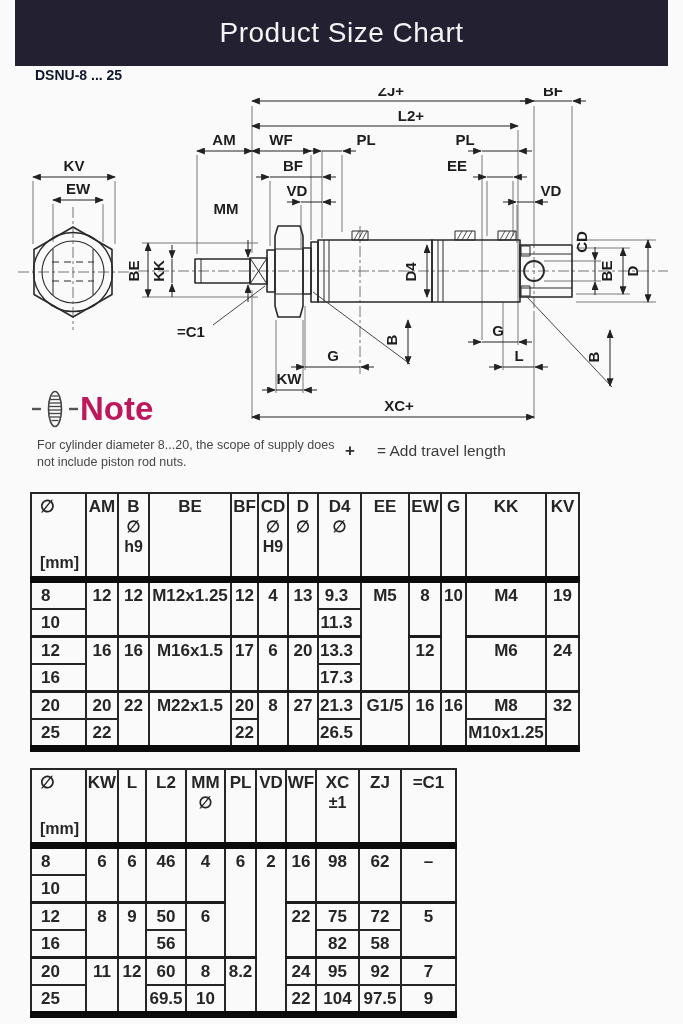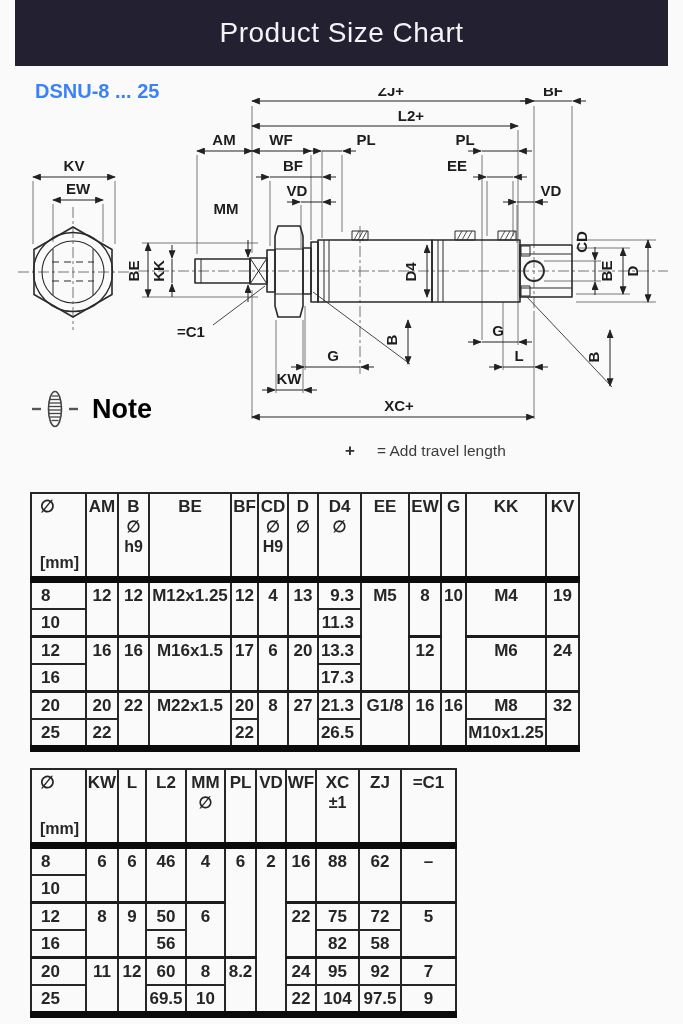--- a/index.html
+++ b/index.html
@@ -3,50 +3,50 @@
 <meta charset="utf-8">
 <style>
   html,body{margin:0;padding:0;background:#e8e8e8;}
   .page{position:relative;width:683px;height:1024px;margin:0 auto;background:#fbfafa;
         font-family:"Liberation Sans",sans-serif;overflow:hidden;}
   
   .titlebar{position:absolute;left:15px;right:15px;top:0;height:66px;
             display:flex;align-items:center;justify-content:center;}
   .titlebar h1{margin:16px;font-size:28px;font-weight:400;letter-spacing:.5px;}
   
-  .model{position:absolute;left:35px;top:80px;font-size:20px;font-weight:700;color:#3b82f6;}
+  .model{position:absolute;left:35px;top:67px;font-size:14px;font-weight:700;color:#0f172a;}
   
   .diagram{position:absolute;left:0;top:88px;width:683px;height:344px;}
   .cl{stroke:#666;stroke-width:.9;stroke-dasharray:11 3 3 3;fill:none;}
   .ext{stroke:#555;stroke-width:.8;fill:none;}
   .part{stroke:#2a2a2a;stroke-width:1.6;fill:none;stroke-linejoin:round;}
   .thin{stroke-width:1;}
   .thr{stroke:#2a2a2a;stroke-width:1.2;stroke-dasharray:7 5;fill:none;}
   .hatch{stroke:#2a2a2a;stroke-width:.8;fill:none;}
   .dim{stroke:#222;stroke-width:1;fill:none;}
   .lead{stroke:#333;stroke-width:.9;fill:none;}
   .dt{font:600 15px "Liberation Sans",sans-serif;fill:#1d1d1d;text-anchor:middle;}
   
   .noteHead{position:absolute;left:30px;top:388px;display:flex;align-items:center;}
-  .noteHead .noteword{font-size:27px;font-weight:600;color:#000000;margin-left:12px;}
+  .noteHead .noteword{font-size:33px;font-weight:600;color:#be185d;margin-left:0;}
   .noteBody{position:absolute;left:37px;top:437px;width:300px;
             font-size:12.5px;line-height:1.32;color:#474747;}
   .travel{position:absolute;left:345px;top:441px;display:flex;align-items:baseline;}
   .travel .plus{font-size:17px;font-weight:700;color:#2e2e2e;}
   .travel .txt{font-size:15.5px;color:#3c3c3c;margin-left:22px;}
   
   table.dtable{position:absolute;border-collapse:collapse;table-layout:fixed;
         font:600 17px "Liberation Sans",sans-serif;color:#262626;
         border:2px solid #262626;border-bottom:7px solid #0b0b0b;}
   .dtable td,.dtable th{border:2px solid #262626;padding:0;overflow:hidden;}
   .dtable th{border-bottom:7px solid #0b0b0b;font-weight:600;}
   .dtable tbody td{height:25px;vertical-align:top;text-align:center;line-height:25px;
                    font-weight:600;white-space:nowrap;}
   .dtable td.dia{text-align:left;padding-left:9px;}
-  .dtable td.ralign{text-align:right;padding-right:6px;}
+  .dtable td.ralign{padding-right:6px;}
   .dtable tr.grp>td{border-top:3px solid #1c1c1c;}
   #t1{left:30px;top:492px;width:548px;}
   #t2{left:30px;top:768px;width:425px;}
   #t1 th{height:82px;}  #t2 th{height:72px;}
   .hcell{display:flex;flex-direction:column;align-items:center;height:100%;
          padding-top:3px;line-height:20px;font-size:17px;box-sizing:border-box;}
   .hcell .l2,.hcell .l3{font-size:16px;}
   .hcell.spread{align-items:flex-start;padding-left:8px;justify-content:space-between;
                 padding-bottom:3px;}
 </style>
@@ -244,20 +244,21 @@
           <line x1="18.7" y1="18.5" x2="31.3" y2="18.5"></line>
         <line x1="18.7" y1="22" x2="31.3" y2="22"></line>
           <line x1="19" y1="25.5" x2="31" y2="25.5"></line>
         <line x1="20" y1="29" x2="30" y2="29"></line>
           <line x1="21.5" y1="32.5" x2="28.5" y2="32.5"></line>
       </g>
       <line x1="39" y1="21" x2="48" y2="21" stroke="#555" stroke-width="2.4"></line>
     </svg>
     <span class="noteword">Note</span>
   </div>
+  <div class="noteBody">For cylinder diameter 8...20, the scope of supply does not include piston rod nuts.</div>
   <div class="travel">
     <span class="plus">+</span>
     <span class="txt">= Add travel length</span>
   </div>
 
   <table class="dtable" id="t1">
     <colgroup>
       <col style="width:55px">
         <col style="width:32px">
         <col style="width:31px">
@@ -387,21 +388,21 @@
       </tr>
       <tr class="grp">
         <td class="dia">20</td>
         <td>20</td>
         <td rowspan="2">22</td>
         <td rowspan="2">M22x1.5</td>
         <td>20</td>
         <td rowspan="2">8</td>
         <td rowspan="2">27</td>
         <td class="ralign">21.3</td>
-        <td rowspan="2">G1/8</td>
+        <td rowspan="2">G1/5</td>
         <td rowspan="2">16</td>
         <td rowspan="2">16</td>
         <td>M8</td>
         <td rowspan="2">32</td>
       </tr>
       <tr>
         <td class="dia">25</td>
         <td>22</td>
         <td>22</td>
         <td class="ralign">26.5</td>
@@ -489,21 +490,21 @@
     <tbody>
       <tr>
         <td class="dia">8</td>
         <td rowspan="2">6</td>
         <td rowspan="2">6</td>
         <td rowspan="2">46</td>
         <td rowspan="2">4</td>
         <td rowspan="4">6</td>
         <td rowspan="6">2</td>
         <td rowspan="2">16</td>
-        <td rowspan="2">88</td>
+        <td rowspan="2">98</td>
         <td rowspan="2">62</td>
         <td rowspan="2">–</td>
       </tr>
       <tr>
         <td class="dia">10</td>
       </tr>
       <tr class="grp">
         <td class="dia">12</td>
         <td rowspan="2">8</td>
         <td rowspan="2">9</td>

